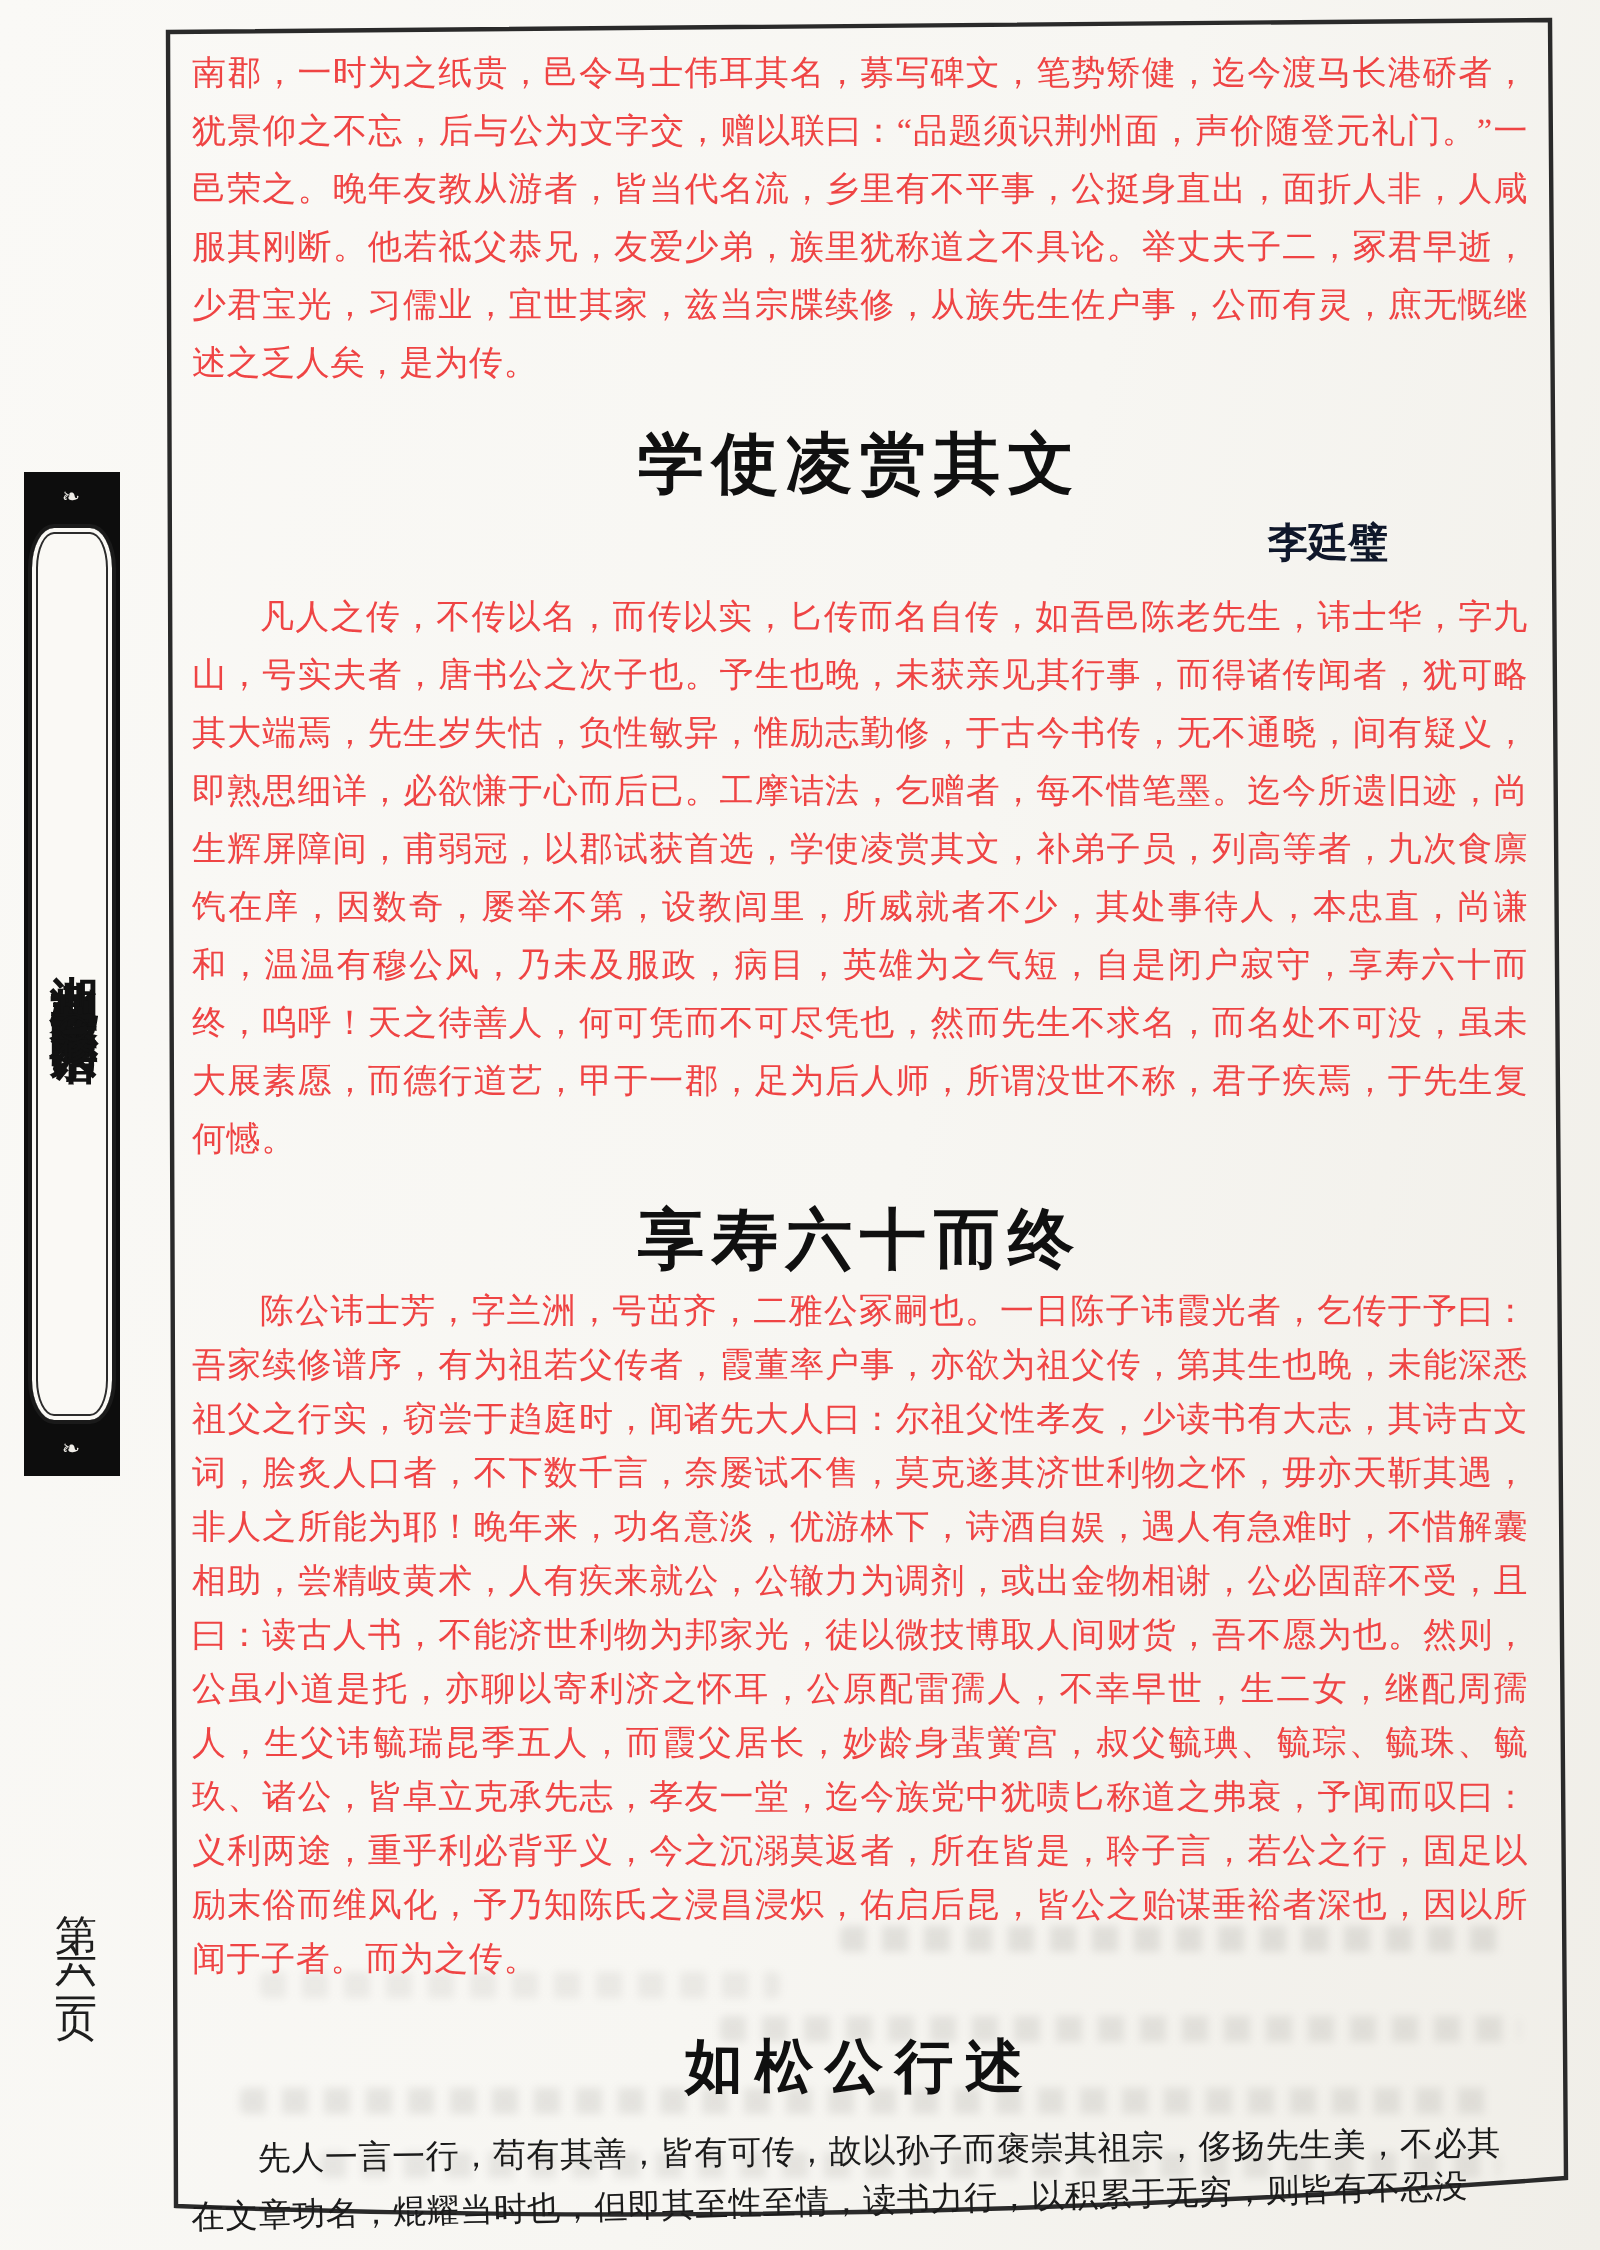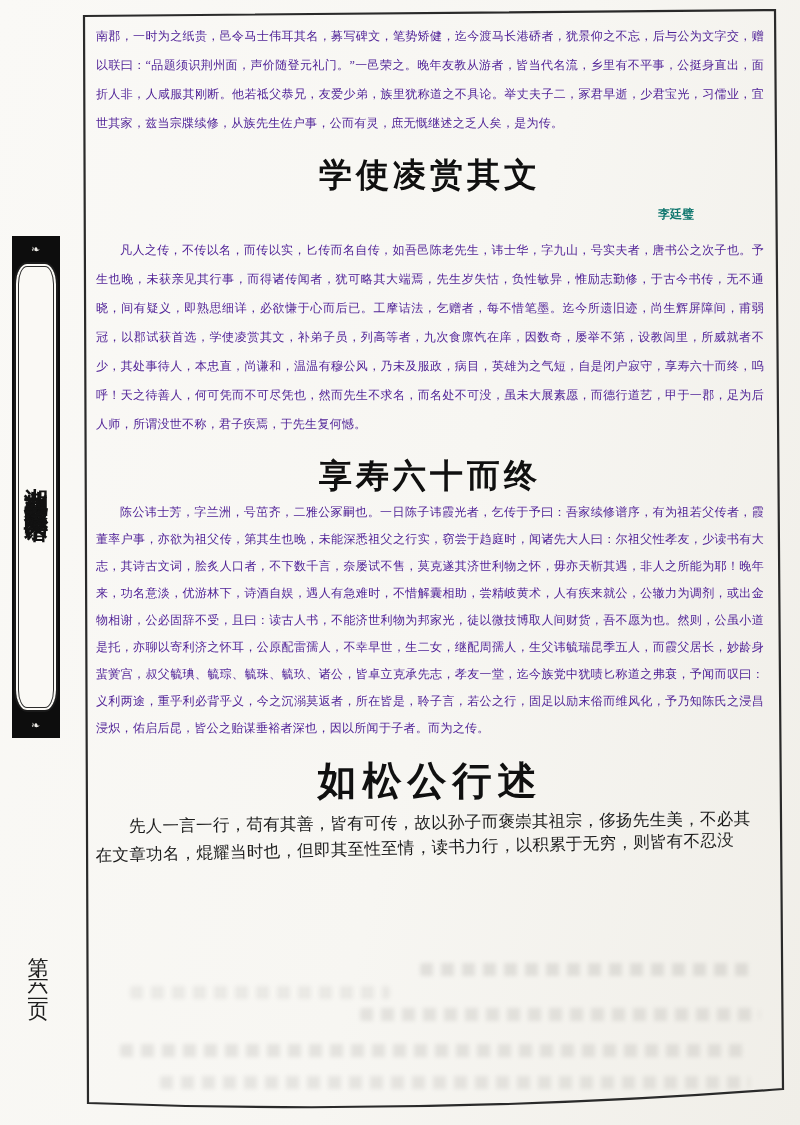--- a/index.html
+++ b/index.html
@@ -7,33 +7,33 @@
     width:800px;height:1125px;position:relative;overflow:hidden;
     background:linear-gradient(104deg,#faf9f6 0%,#f7f6f2 55%,#f0eee8 100%);
     font-family:"Liberation Serif","DejaVu Serif",serif;
     color:#1c1c1c;
   }
   
   .frame-svg{position:absolute;left:0;top:0;z-index:1;pointer-events:none;}
   
   .content{position:absolute;left:96px;top:22px;width:668px;z-index:2;}
   .body-text{
-    margin:0;font-size:12px;line-height:29px;letter-spacing:.3px;
-    text-align:justify;text-justify:inter-character;color:#4c1d95;
+    margin:0;font-size:17px;line-height:29px;letter-spacing:.3px;
+    text-align:justify;text-justify:inter-character;color:#ef4444;
   }
-  .body-text.tight{line-height:27px;}
+  .body-text.tight{line-height:27px;font-family:Liberation Mono, monospace;}
   .indent{text-indent:2em;}
   .section-title{
     margin:14px 0 0 0;font-size:33px;line-height:46px;font-weight:bold;
     text-align:center;letter-spacing:4px;color:#101010;
   }
-  .section-title.large{font-size:39px;line-height:54px;margin-top:12px;letter-spacing:6px;}
+  .section-title.large{font-size:29px;line-height:54px;margin-top:12px;letter-spacing:6px;}
   .section-author{
-    margin:3px 0 9px 0;font-size:12px;line-height:26px;font-weight:bold;
-    text-align:right;padding-right:70px;color:#0f766e;
+    margin:3px 0 9px 0;font-size:20px;line-height:26px;font-weight:bold;
+    text-align:right;padding-right:70px;color:#0f172a;
   }
   .tilt-line{
     white-space:nowrap;font-size:16.5px;letter-spacing:.3px;line-height:27px;color:#1b1b1b;
   }
   .tilt-1{transform:rotate(-0.7deg);transform-origin:left bottom;text-indent:2em;margin-top:5px;}
   .tilt-2{transform:rotate(-1.4deg);transform-origin:left bottom;margin-top:2px;}
   
   .plaque{
     position:absolute;left:12px;top:236px;width:48px;height:502px;z-index:3;
     background:#0d0d0d;border:1px solid #0d0d0d;box-sizing:border-box;

